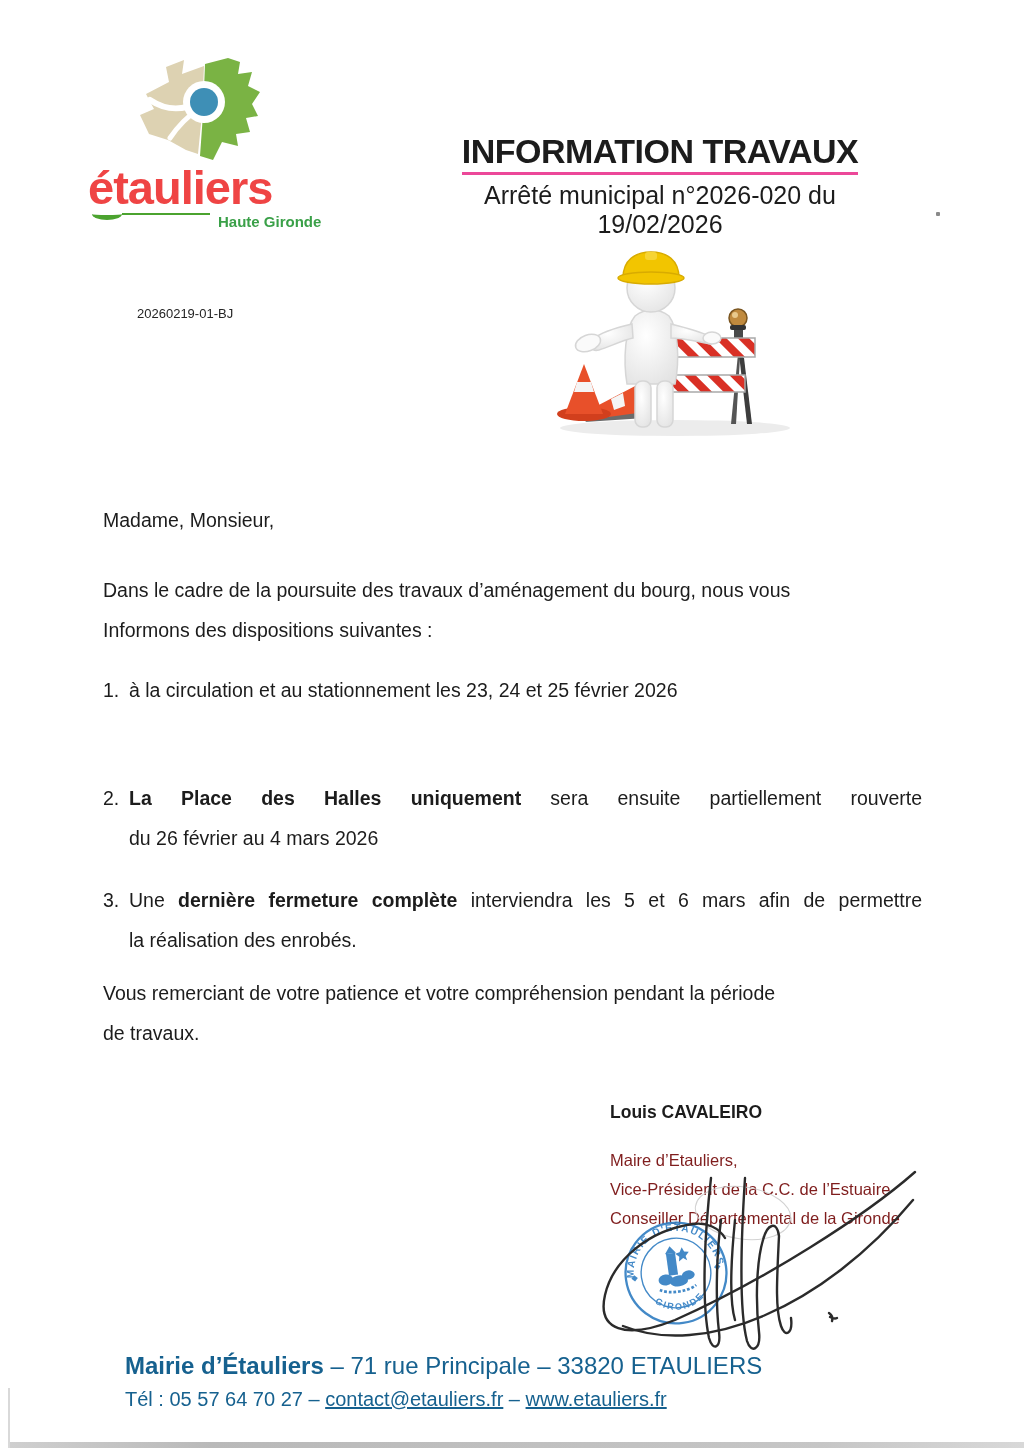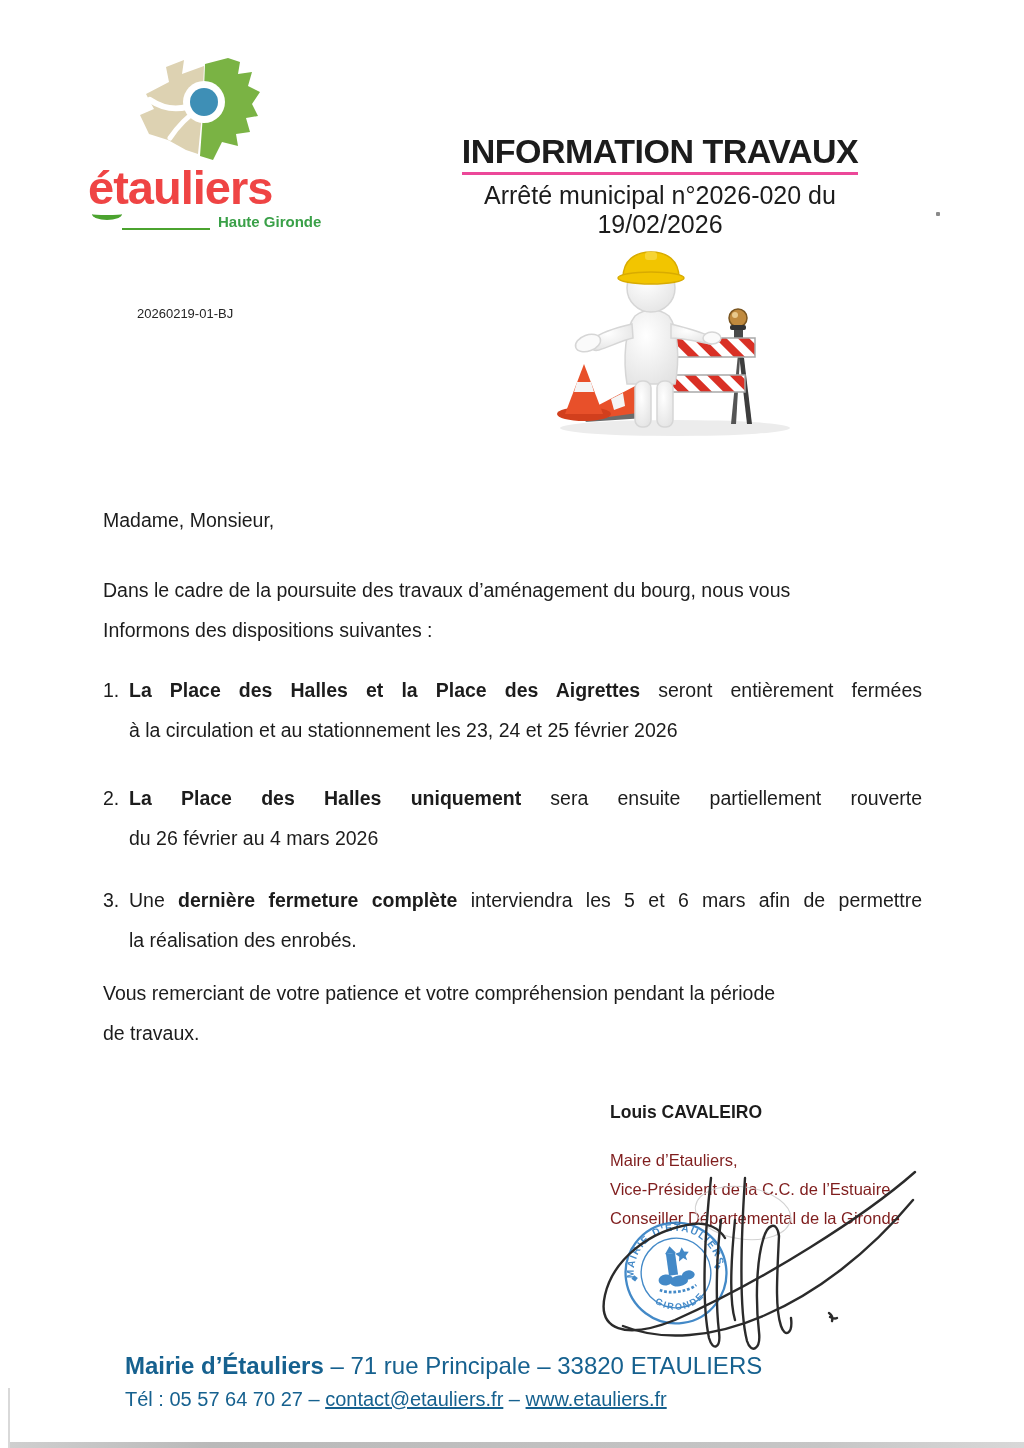--- a/index.html
+++ b/index.html
@@ -7,21 +7,21 @@
   body { font-family:"Liberation Sans", sans-serif; color:#1f1f1f; }
   .page { position:relative; width:1024px; height:1448px; background:#ffffff; overflow:hidden; }
 
   
   .logo { position:absolute; left:88px; top:50px; width:235px; height:190px; }
   .logo-map { position:absolute; left:28px; top:2px; width:176px; height:122px; }
   .logo-wordmark { position:absolute; left:0px; top:110px; font-size:47px; font-weight:600;
                    letter-spacing:-1px; color:#ef4444; }
   .logo-swoosh { position:absolute; left:4px; top:158px; width:30px; height:12px;
                  border-bottom:5px solid #4ba32f; border-radius:50%; }
-  .logo-tagline-row { position:absolute; left:34px; top:163px; width:200px; display:flex; align-items:flex-end; }
+  .logo-tagline-row { position:absolute; left:34px; top:163px; width:200px; display:flex; align-items:flex-start; }
   .logo-tagline-line { width:88px; height:2px; background:#4ba32f; margin-right:8px; }
   .logo-tagline { font-size:15px; font-weight:600; color:#3aa048; }
 
   
   .title-block { position:absolute; left:450px; top:132px; width:420px; text-align:center; }
   .doc-title { display:inline-block; font-size:34px; font-weight:700; color:#1c1c1c; letter-spacing:-0.5px;
                border-bottom:3px solid #ec4899; padding-bottom:1px; }
   .doc-subtitle { margin-top:6px; font-size:25px; color:#1c1c1c; }
 
   .ref-number { position:absolute; left:137px; top:306px; font-size:13px; color:#242424; }
@@ -153,21 +153,20 @@
   <div class="salutation body-text">Madame, Monsieur,</div>
 
   <div class="intro body-text">
     <div>Dans le cadre de la poursuite des travaux d’aménagement du bourg, nous vous</div>
     <div>Informons des dispositions suivantes :</div>
   </div>
 
   <div class="list-item li-1 body-text">
     <div class="item-num">1.</div>
     <div class="item-body">
-      <div class="item-line1"><span></span><span class="bold">La Place des Halles et la Place des Aigrettes</span><span> seront entièrement fermées</span></div>
       <div>à la circulation et au stationnement les 23, 24 et 25 février 2026</div>
     </div>
   </div>
 
   <div class="list-item li-2 body-text">
     <div class="item-num">2.</div>
     <div class="item-body">
       <div class="item-line1"><span></span><span class="bold">La Place des Halles uniquement</span><span> sera ensuite partiellement rouverte</span></div>
       <div>du 26 février au 4 mars 2026</div>
     </div>

